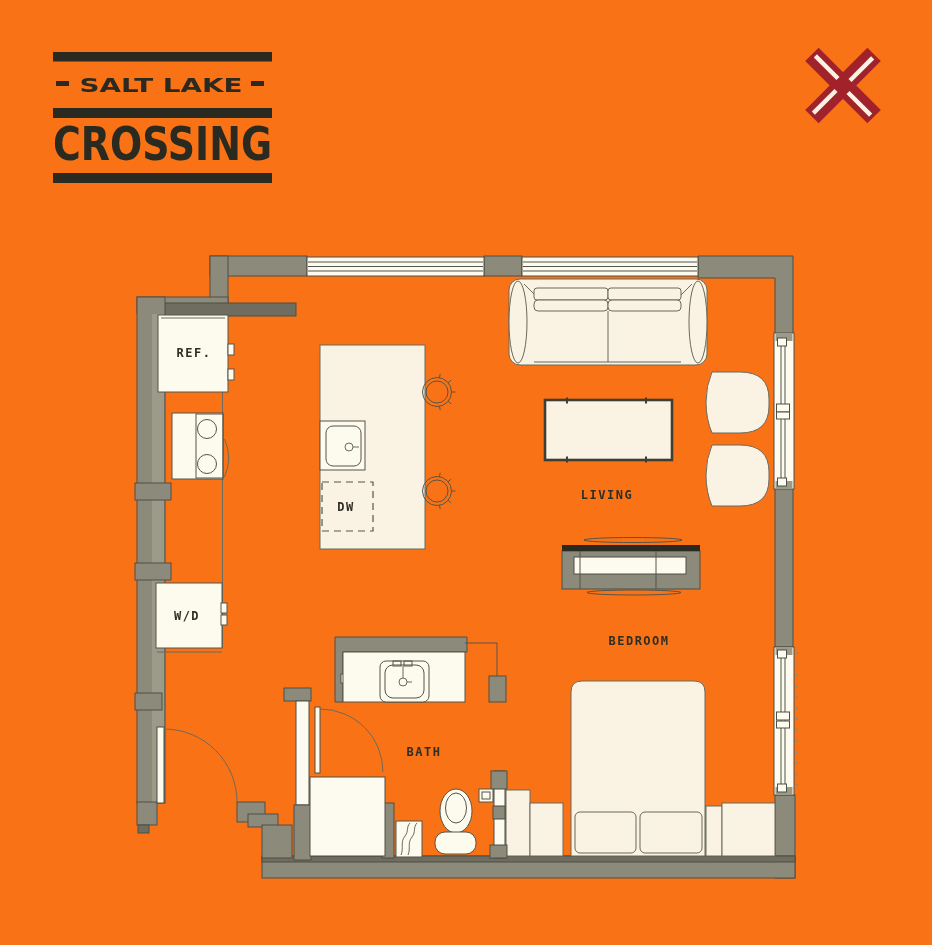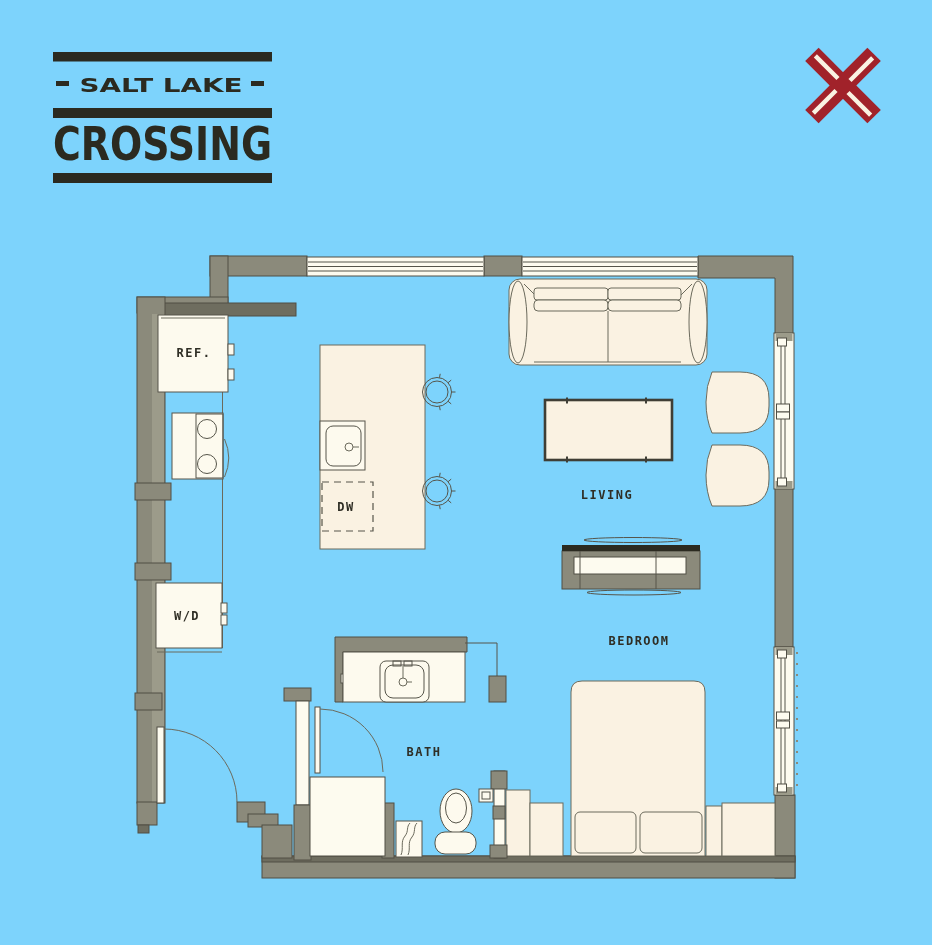--- a/index.html
+++ b/index.html
@@ -1,16 +1,16 @@
 <!DOCTYPE html>
 <html><head>
 <meta charset="utf-8">
 <style>
   html,body{margin:0;padding:0;background:#FAF2E2;}
-  .page{position:relative;width:932px;height:945px;background:#7dd3fc;overflow:hidden;
+  .page{position:relative;width:932px;height:945px;background:#f97316;overflow:hidden;
         font-family:"Liberation Sans",sans-serif;}
   svg{display:block;}
   
   .wall{fill:#8B8A7B;stroke:#504F45;stroke-width:1;}
   .wall-dark{fill:#6E6D5F;stroke:#504F45;stroke-width:1;}
   .wall-lite{fill:#9C9B8A;stroke:none;}
   
   .win{fill:#FDFBEF;stroke:#504F45;stroke-width:1;}
   .wline{stroke:#55544A;stroke-width:1;fill:none;}
   

